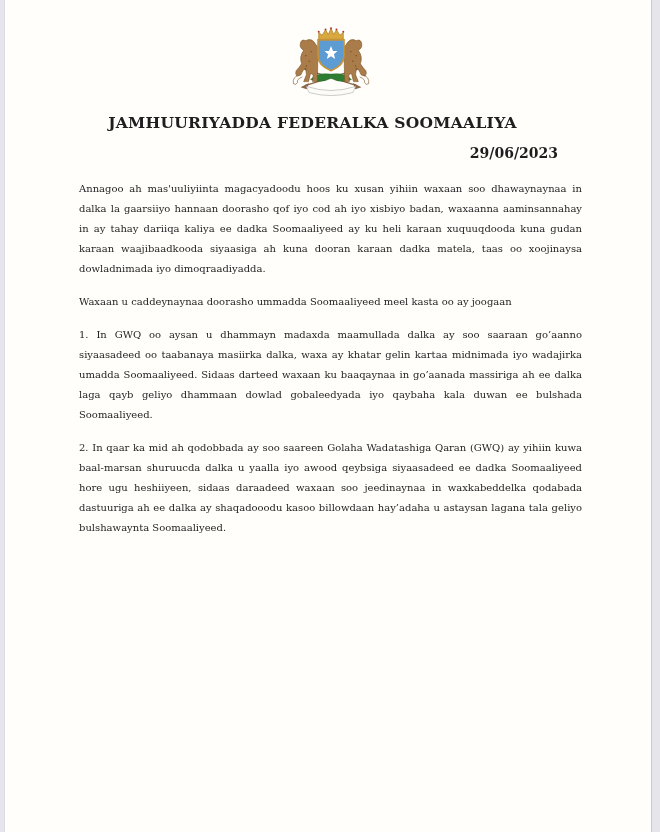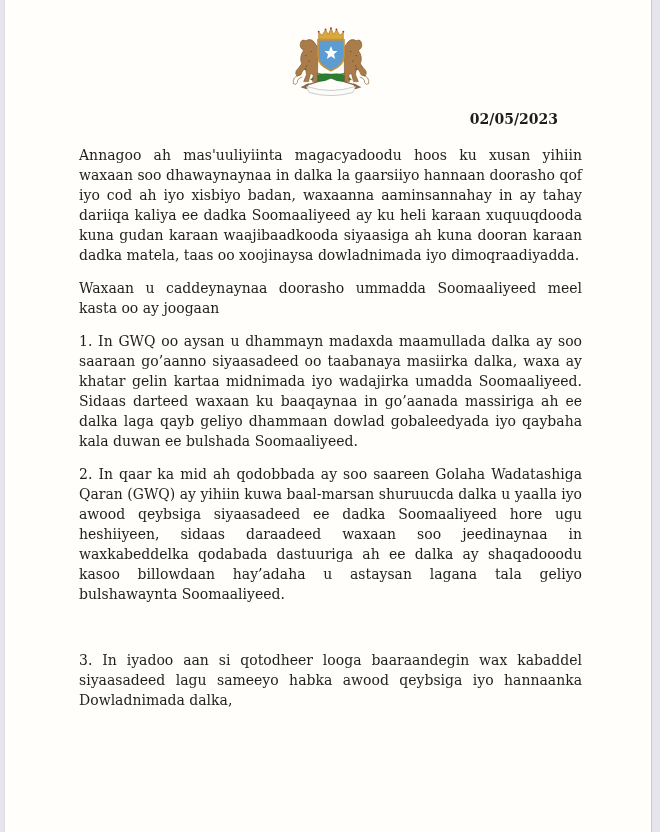--- a/index.html
+++ b/index.html
@@ -43,21 +43,21 @@
     margin: 31px 0 0 0;
   }
   .doc-date {
     font-size: 14px;
     font-weight: bold;
     text-align: right;
     padding-right: 24px;
     margin-top: 13px;
   }
   .para {
-    font-size: 14px;
+    font-size: 10px;
     line-height: 20px;
     text-align: justify;
     margin: 13px 0 0 0;
   }
   .para.first {
     margin-top: 18px;
   }
   .para.big-gap {
     margin-top: 46px;
   }
@@ -107,27 +107,27 @@
       <circle cx="70" cy="1.8" r="1.4" fill="#b03030"></circle>
       <circle cx="78" cy="3.5" r="1.4" fill="#b03030"></circle>
       <circle cx="88" cy="7" r="1.4" fill="#b03030"></circle>
     </g>
 
     <path d="M51,19 L89,19 L89,42 Q89,56 70,64 Q51,56 51,42 Z" fill="#5d9bd3" stroke="#c79338" stroke-width="2.5"></path>
 
     <polygon fill="#ffffff" points="70,28 72.9,35.2 79.5,35.3 74.3,39.9 76.1,47 70,42.8 63.9,47 65.7,39.9 60.5,35.3 67.1,35.2"></polygon>
   </svg>
 
+  <h1 class="doc-title">JAMHUURIYADDA FEDERALKA SOOMAALIYA</h1>
 
 
-  <div class="doc-date">02/05/2023</div>
+  <div class="doc-date">29/06/2023</div>
 
   <p class="para first">Annagoo ah mas'uuliyiinta magacyadoodu hoos ku xusan yihiin waxaan soo dhawaynaynaa in dalka la gaarsiiyo hannaan doorasho qof iyo cod ah iyo xisbiyo badan, waxaanna aaminsannahay in ay tahay dariiqa kaliya ee dadka Soomaaliyeed ay ku heli karaan xuquuqdooda kuna gudan karaan waajibaadkooda siyaasiga ah kuna dooran karaan dadka matela, taas oo xoojinaysa dowladnimada iyo dimoqraadiyadda.</p>
 
   <p class="para">Waxaan u caddeynaynaa doorasho ummadda Soomaaliyeed meel kasta oo ay joogaan</p>
 
   <p class="para">1. In GWQ oo aysan u dhammayn madaxda maamullada dalka ay soo saaraan go’aanno siyaasadeed oo taabanaya masiirka dalka, waxa ay khatar gelin kartaa midnimada iyo wadajirka umadda Soomaaliyeed. Sidaas darteed waxaan ku baaqaynaa in go’aanada massiriga ah ee dalka laga qayb geliyo dhammaan dowlad gobaleedyada iyo qaybaha kala duwan ee bulshada Soomaaliyeed.</p>
 
   <p class="para">2. In qaar ka mid ah qodobbada ay soo saareen Golaha Wadatashiga Qaran (GWQ) ay yihiin kuwa baal-marsan shuruucda dalka u yaalla iyo awood qeybsiga siyaasadeed ee dadka Soomaaliyeed hore ugu heshiiyeen, sidaas daraadeed waxaan soo jeedinaynaa in waxkabeddelka qodabada dastuuriga ah ee dalka ay shaqadooodu kasoo billowdaan hay’adaha u astaysan lagana tala geliyo bulshawaynta Soomaaliyeed.</p>
 
-  <p class="para big-gap">3.  In iyadoo aan si qotodheer looga baaraandegin wax kabaddel siyaasadeed lagu sameeyo habka awood qeybsiga iyo hannaanka Dowladnimada dalka,</p>
 
 </div>
 
 </body></html>

